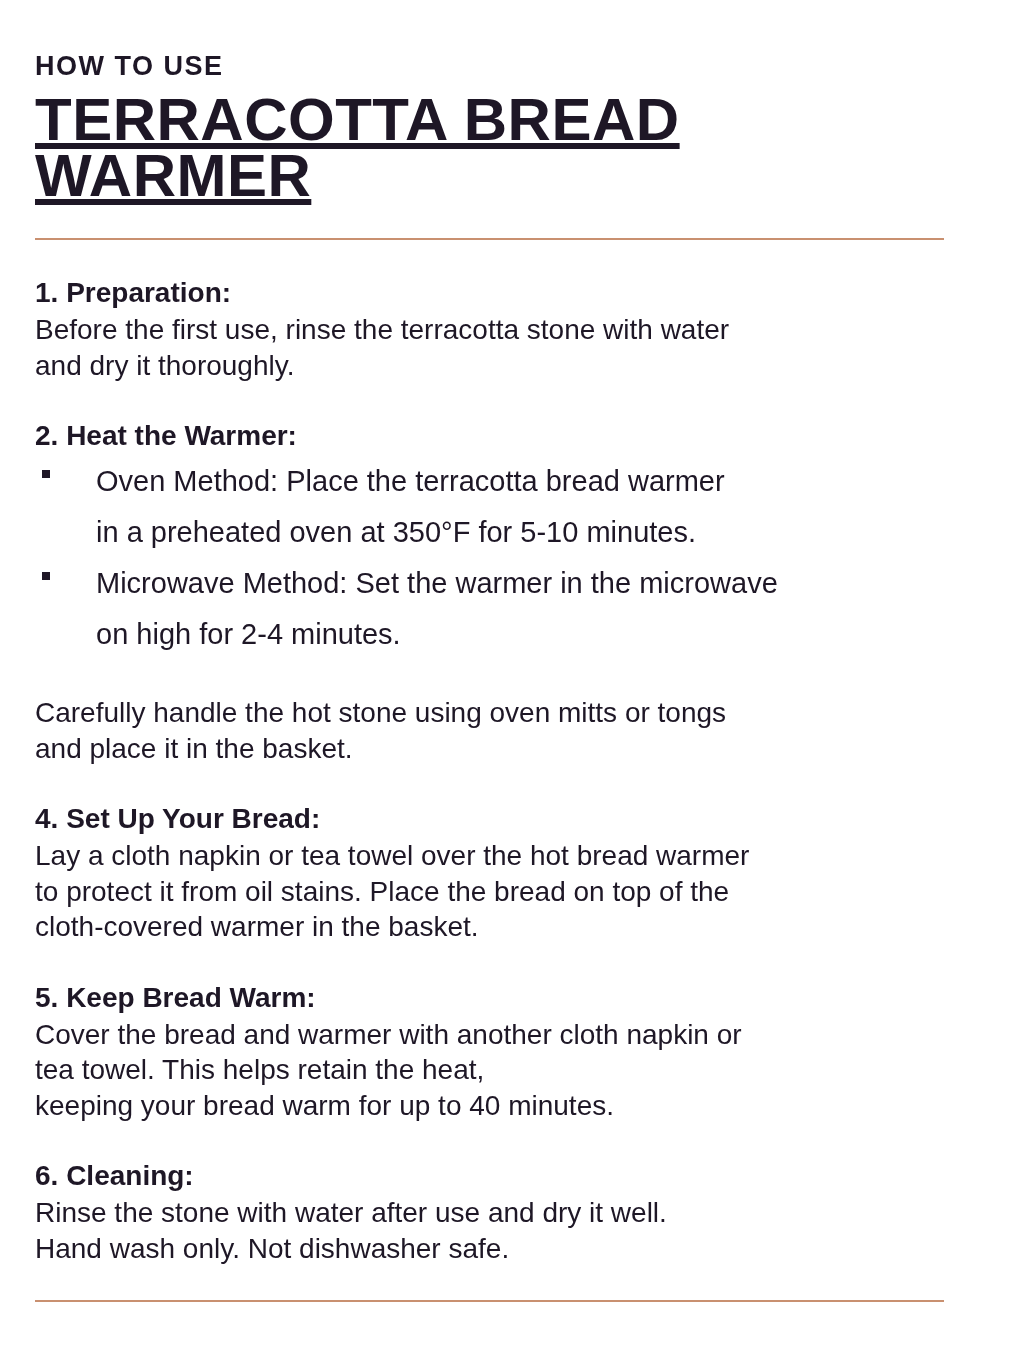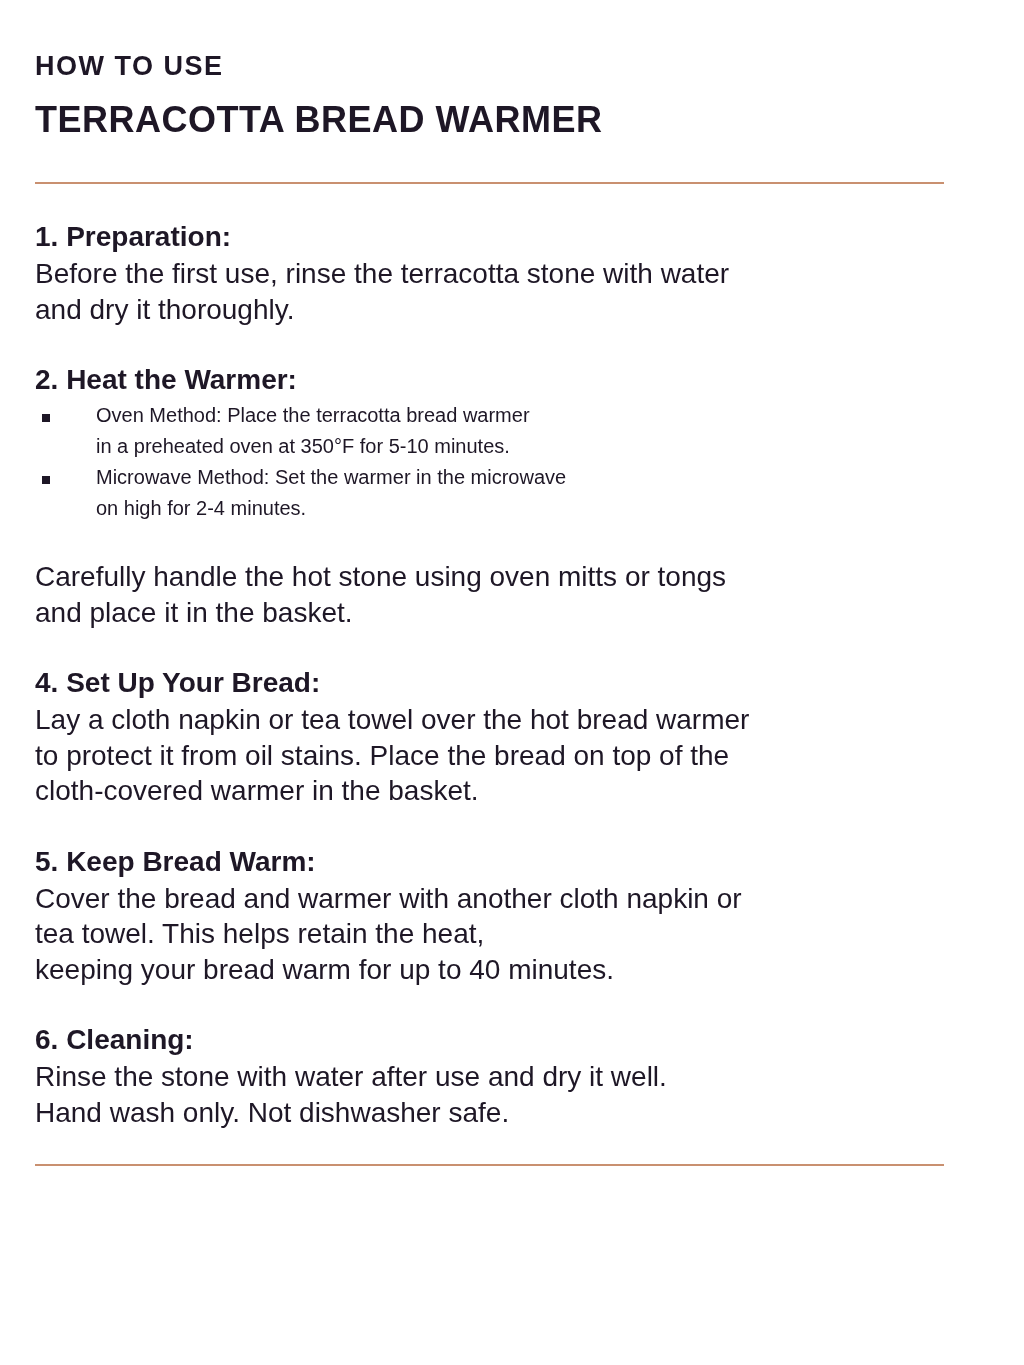--- a/index.html
+++ b/index.html
@@ -22,24 +22,25 @@
     padding: 50px 80px 0 35px;
   }
   .kicker {
     font-size: 27px;
     font-weight: 700;
     letter-spacing: 1.5px;
     line-height: 33px;
   }
   .title {
     margin: 9px 0 16px;
-    font-size: 36px;
+    font-size: 60px;
     font-weight: 700;
     letter-spacing: 0.5px;
     line-height: 56px;
+    text-decoration: underline;
   }
   hr.divider {
     border: none;
     border-top: 2px solid var(--divider);
     margin: 34px 0 0;
   }
   section { margin-top: 35px; }
   h2 {
     margin: 0;
     font-size: 28px;
@@ -53,22 +54,22 @@
     white-space: pre-line;
   }
   ul.bullets {
     list-style: none;
     margin: 2px 0 0;
     padding: 0;
   }
   ul.bullets li {
     position: relative;
     padding-left: 61px;
-    font-size: 20px;
-    line-height: 31px;
+    font-size: 29px;
+    line-height: 51px;
     white-space: pre-line;
   }
   ul.bullets li::before {
     content: "";
     position: absolute;
     left: 7px;
     top: 14px;
     width: 8px;
     height: 8px;
     background: var(--ink);

